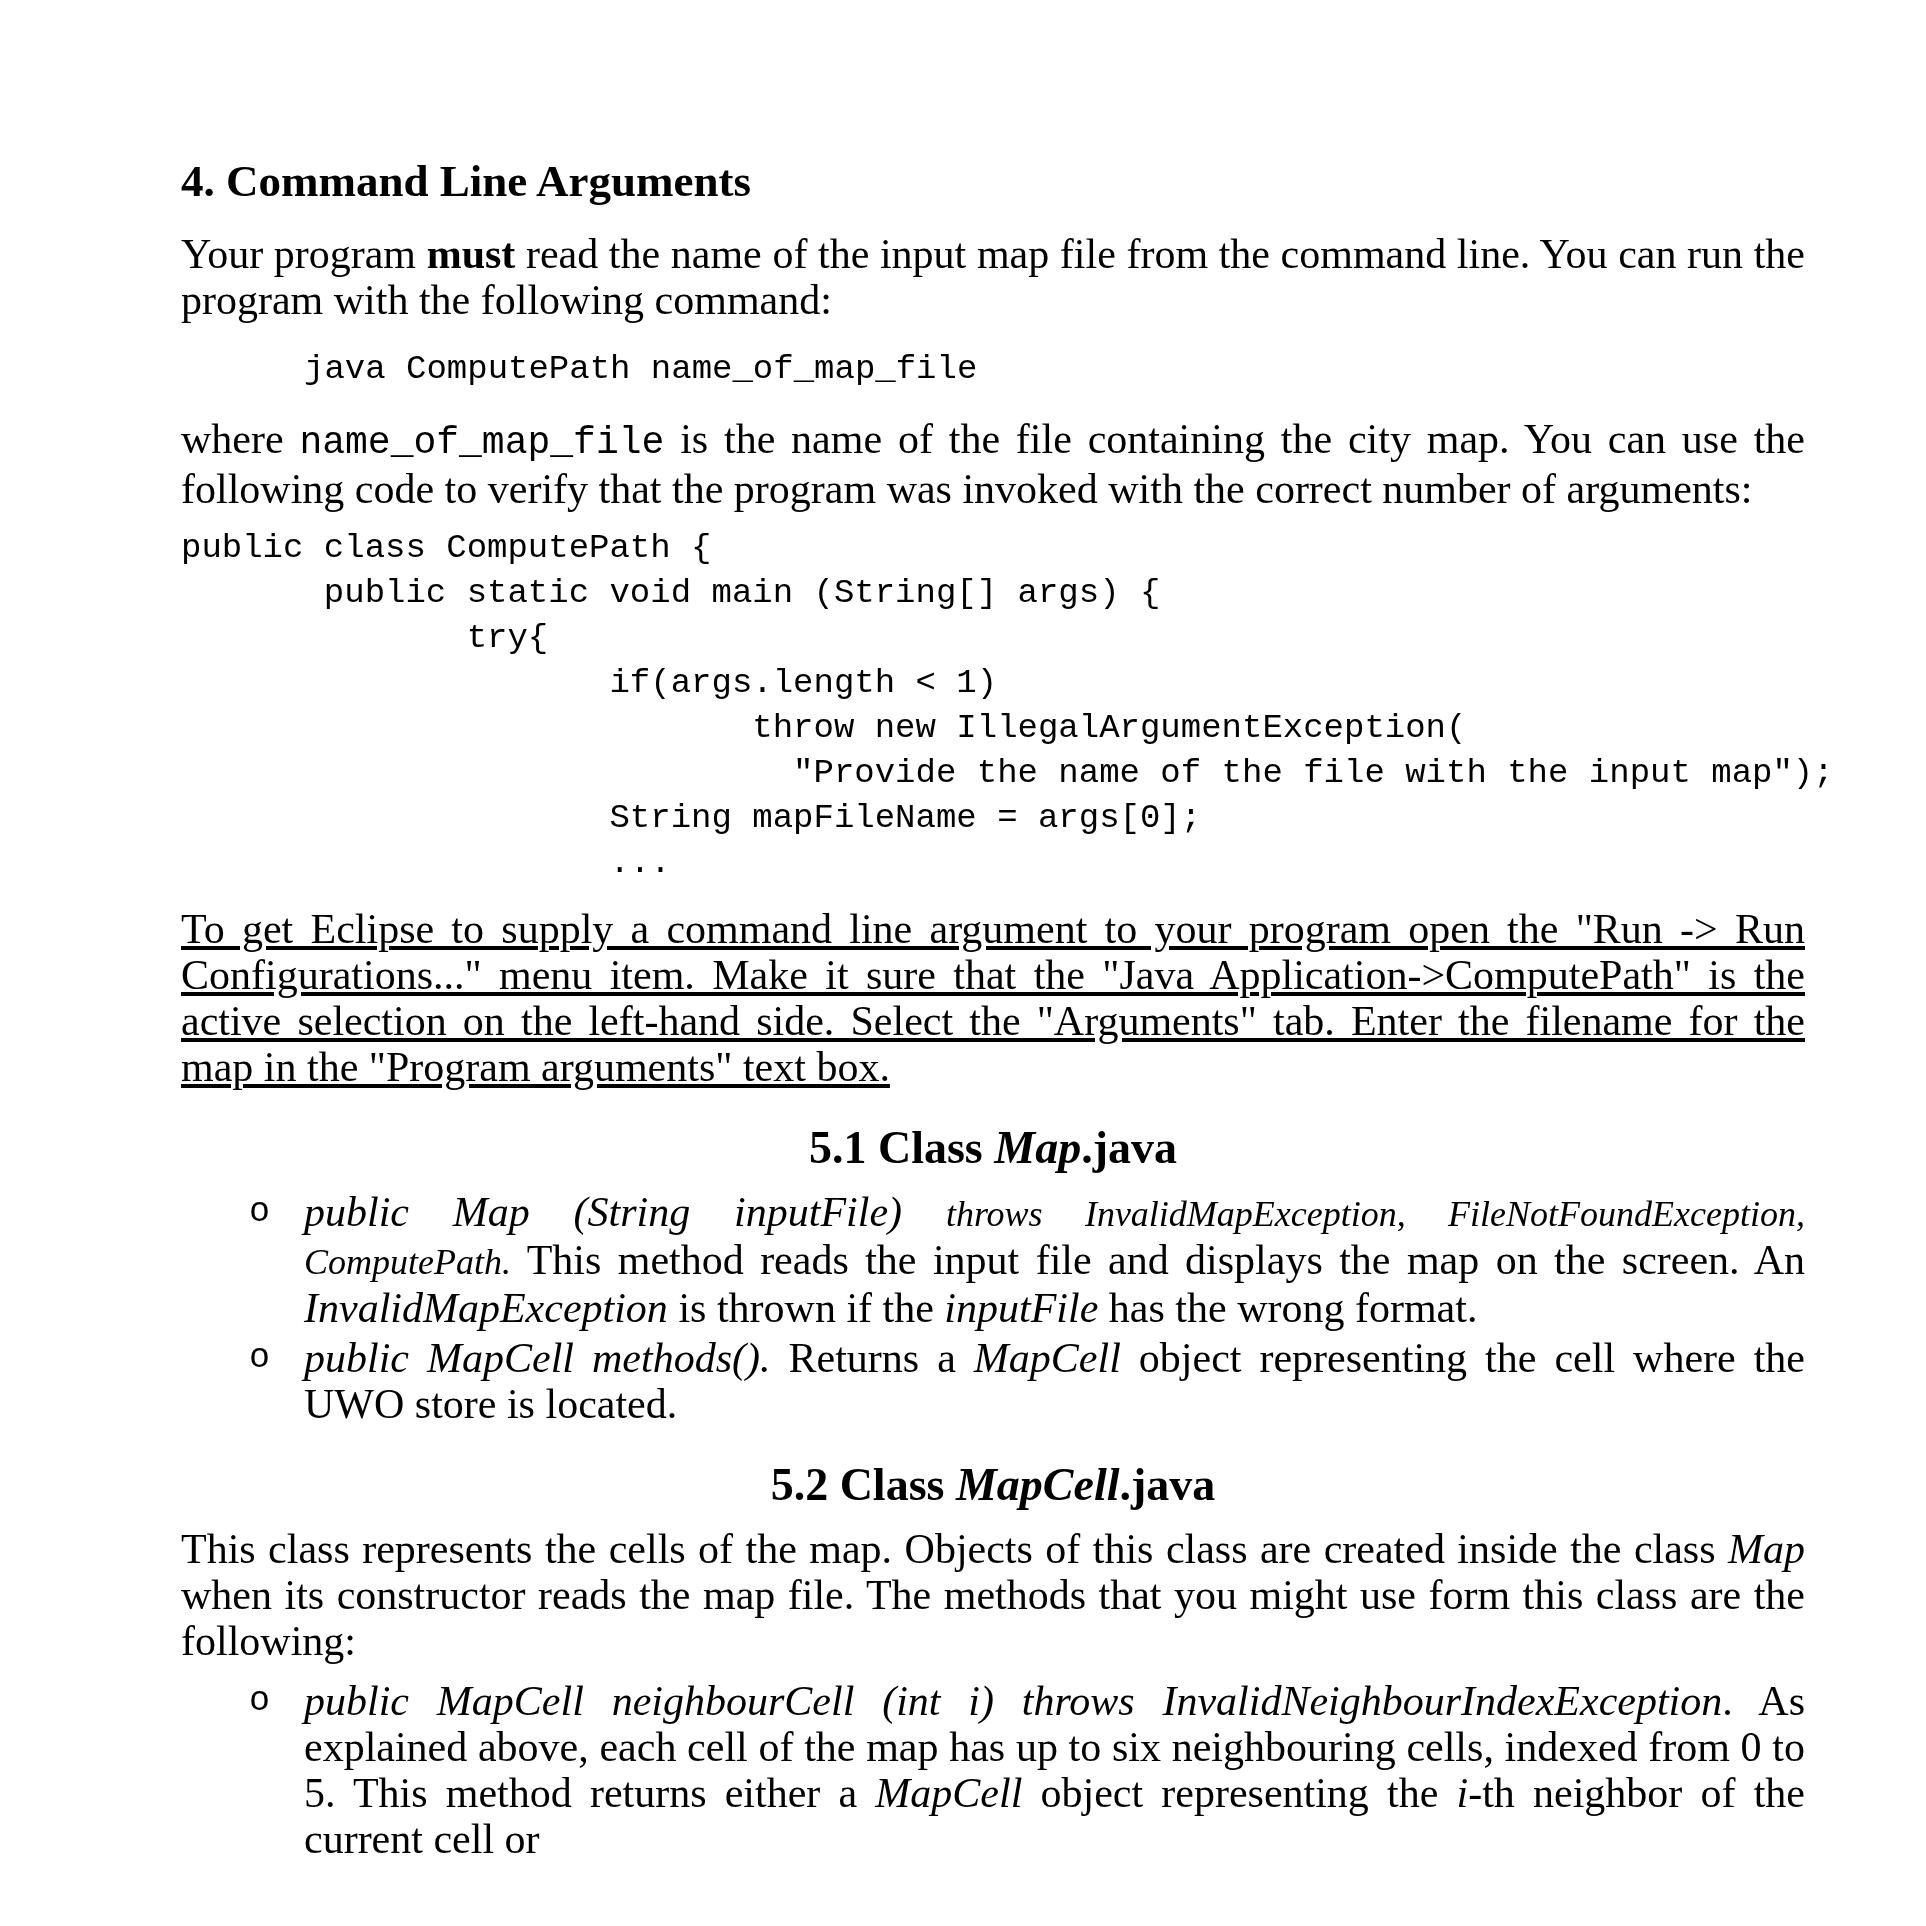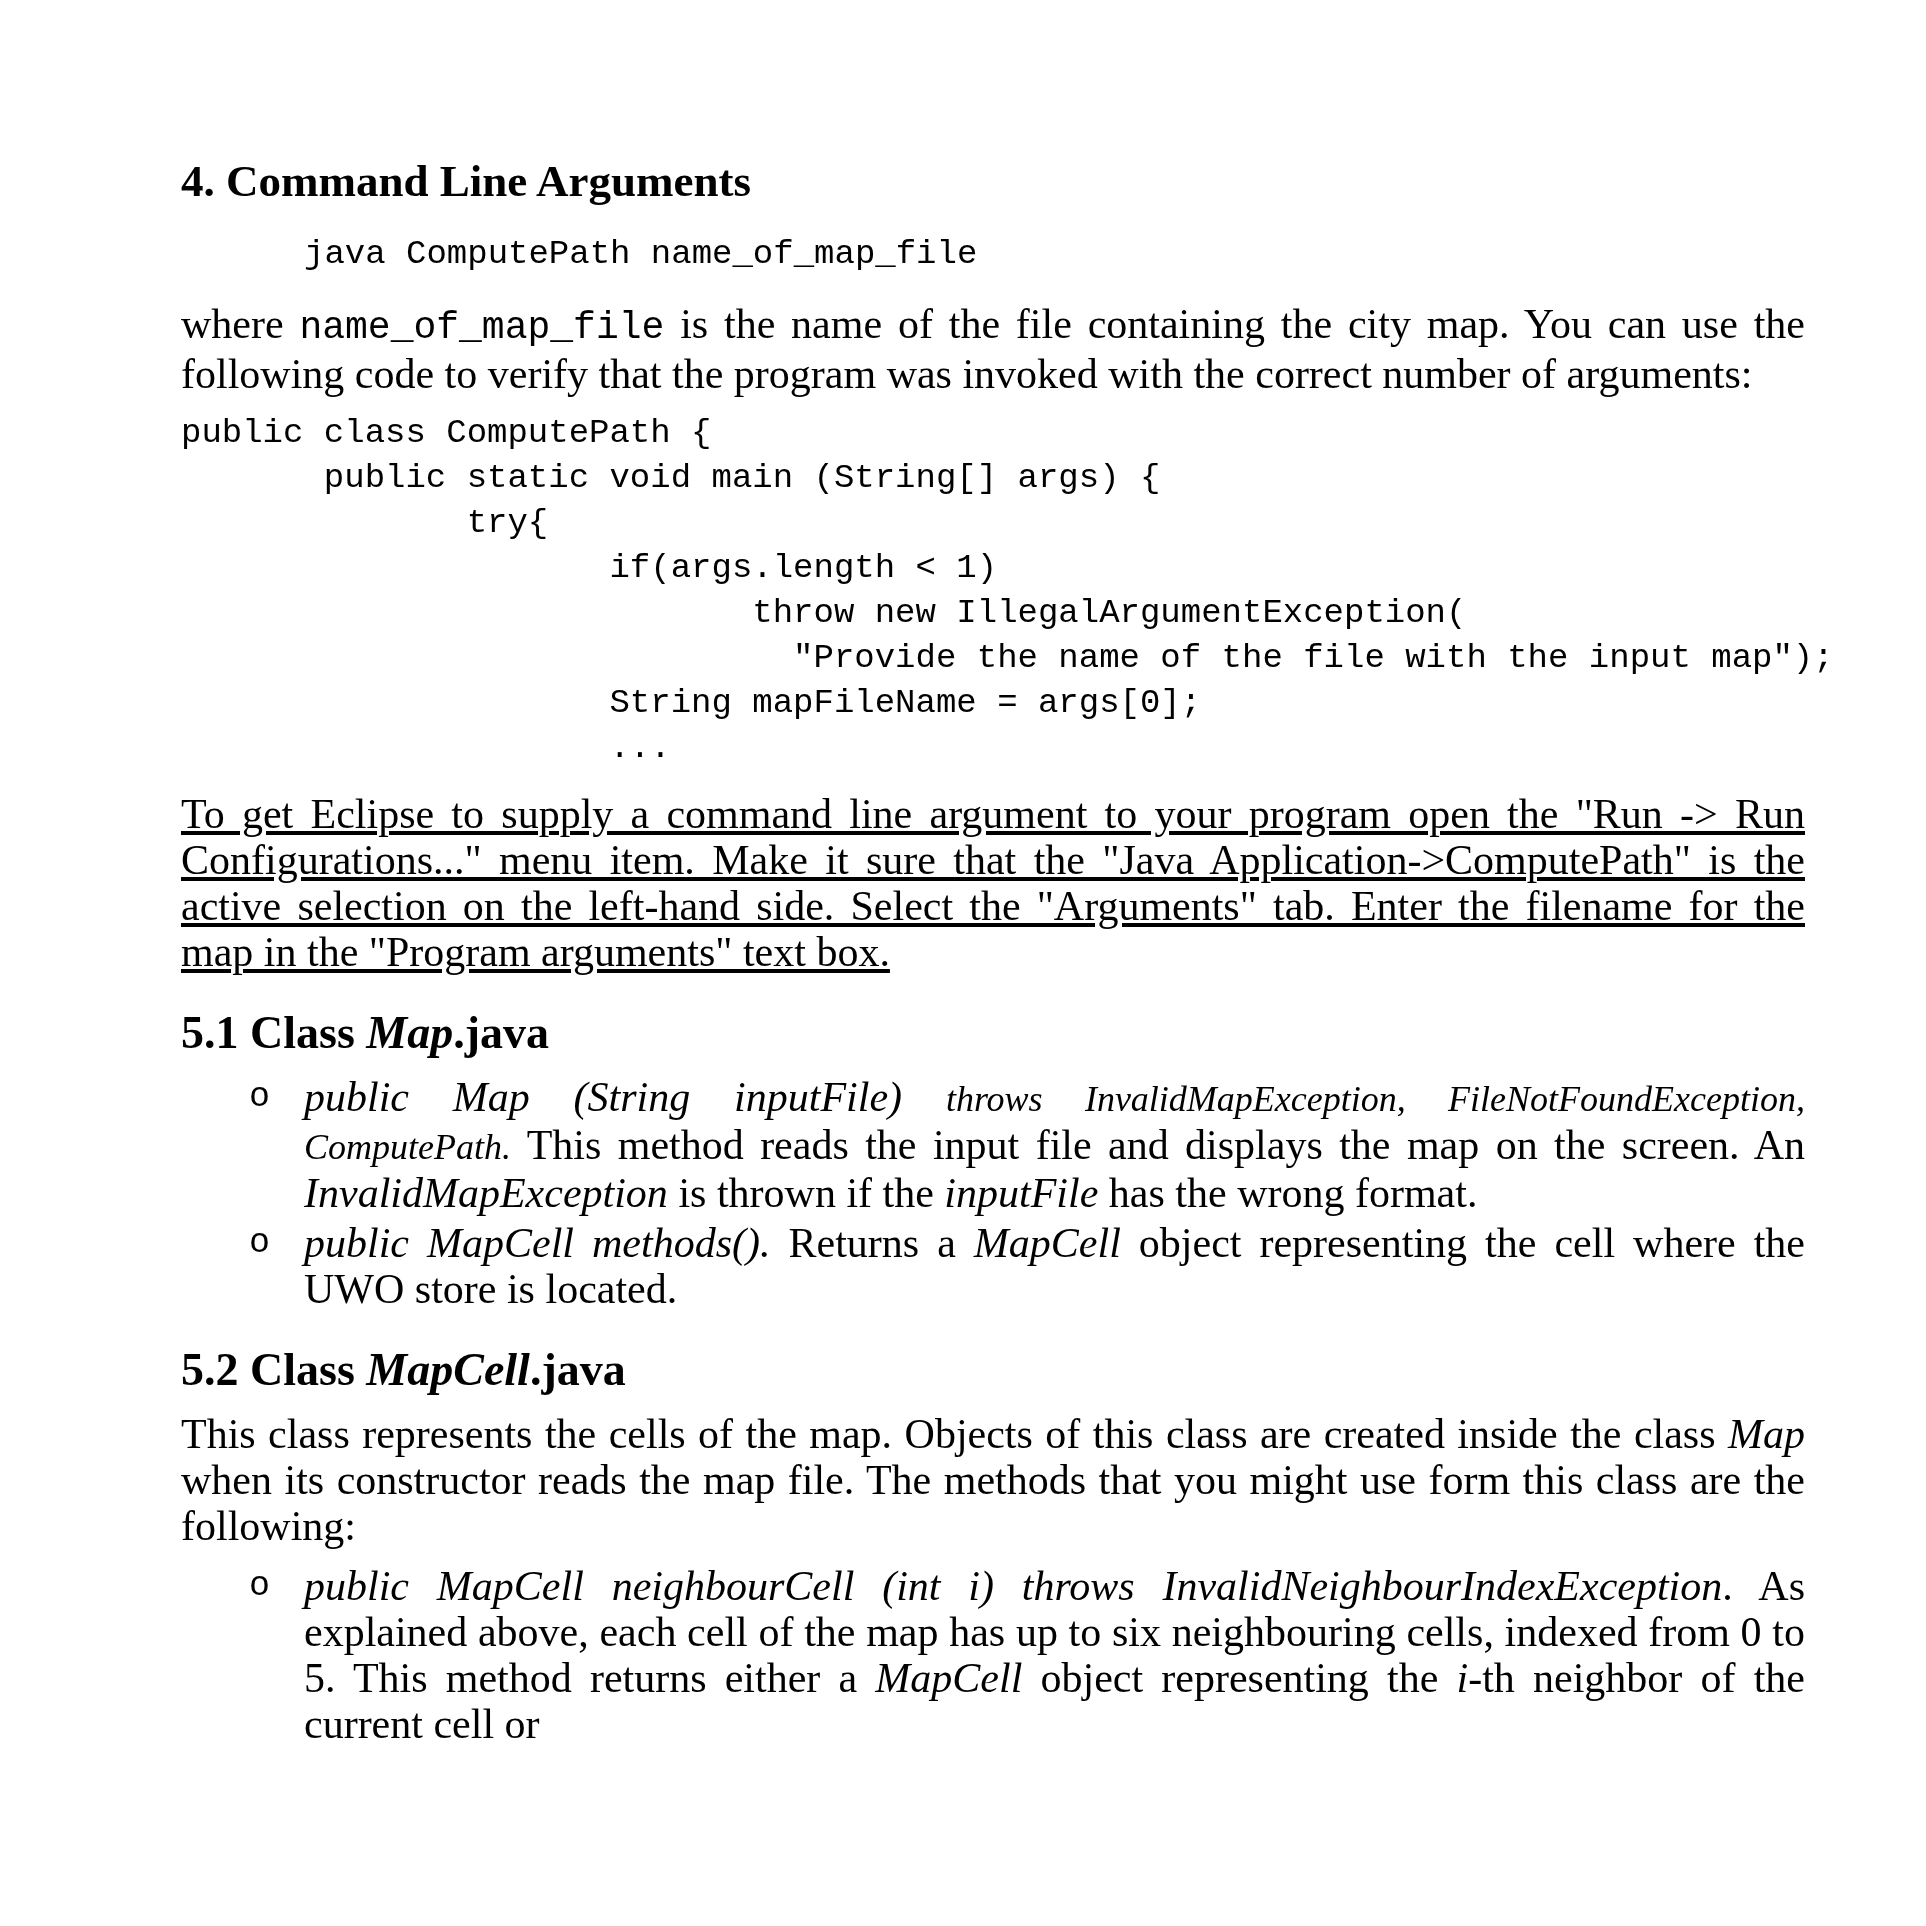--- a/index.html
+++ b/index.html
@@ -29,20 +29,21 @@
     line-height: 54px;
     font-weight: bold;
     margin: 0 0 23px 0;
   }
   h2 {
     font-family: "Liberation Serif", serif;
     font-size: 46px;
     line-height: 54px;
     font-weight: bold;
     margin: 31px 0 14px 0;
+    text-align: center;
   }
   .body-par {
     font-size: 42px;
     line-height: 46px;
     margin: 0 0 23px 0;
     text-align: justify;
   }
   .par-tight { margin-bottom: 14px; }
   .par-last { margin-bottom: 0; text-decoration: underline; }
   .cmd {
@@ -89,20 +90,21 @@
   .li-par { text-align: justify; }
 </style>
 </head>
 <body>
 
 <div class="page">
   <div class="content">
 
     <h1>4. Command Line Arguments</h1>
 
+    <p class="body-par"><span>Your program </span><b>must</b><span> read the name of the input map file from the command line. You can run the program with the following command:</span></p>
 
     <pre class="cmd">java ComputePath name_of_map_file</pre>
 
     <p class="body-par par-tight"><span>where </span><span class="mono-inline">name_of_map_file</span><span> is the name of the file containing the city map. You can use the following code to verify that the program was invoked with the correct number of arguments:</span></p>
 
     <pre class="code">public class ComputePath {
        public static void main (String[] args) {
               try{
                      if(args.length &lt; 1)
                             throw new IllegalArgumentException(

